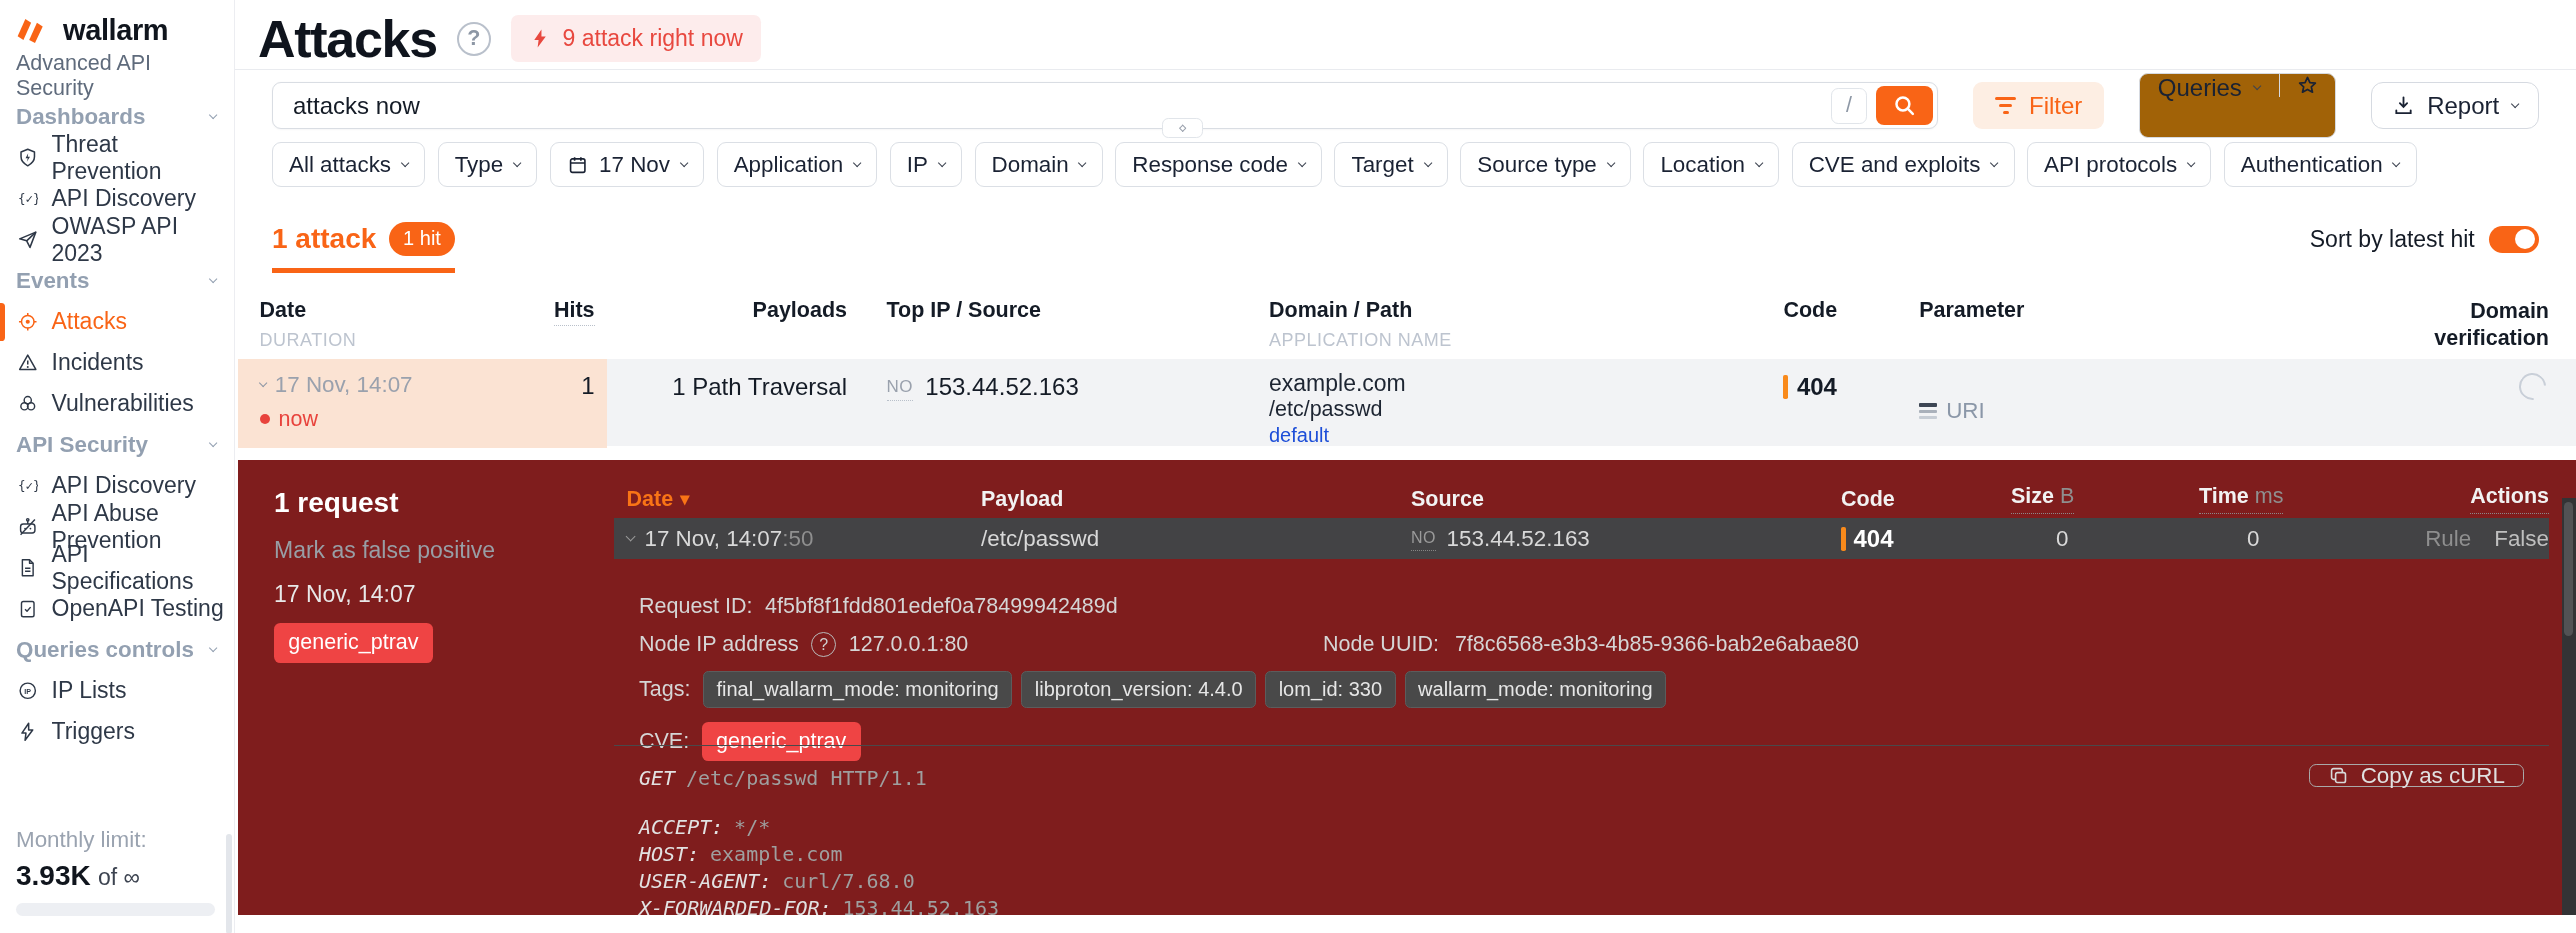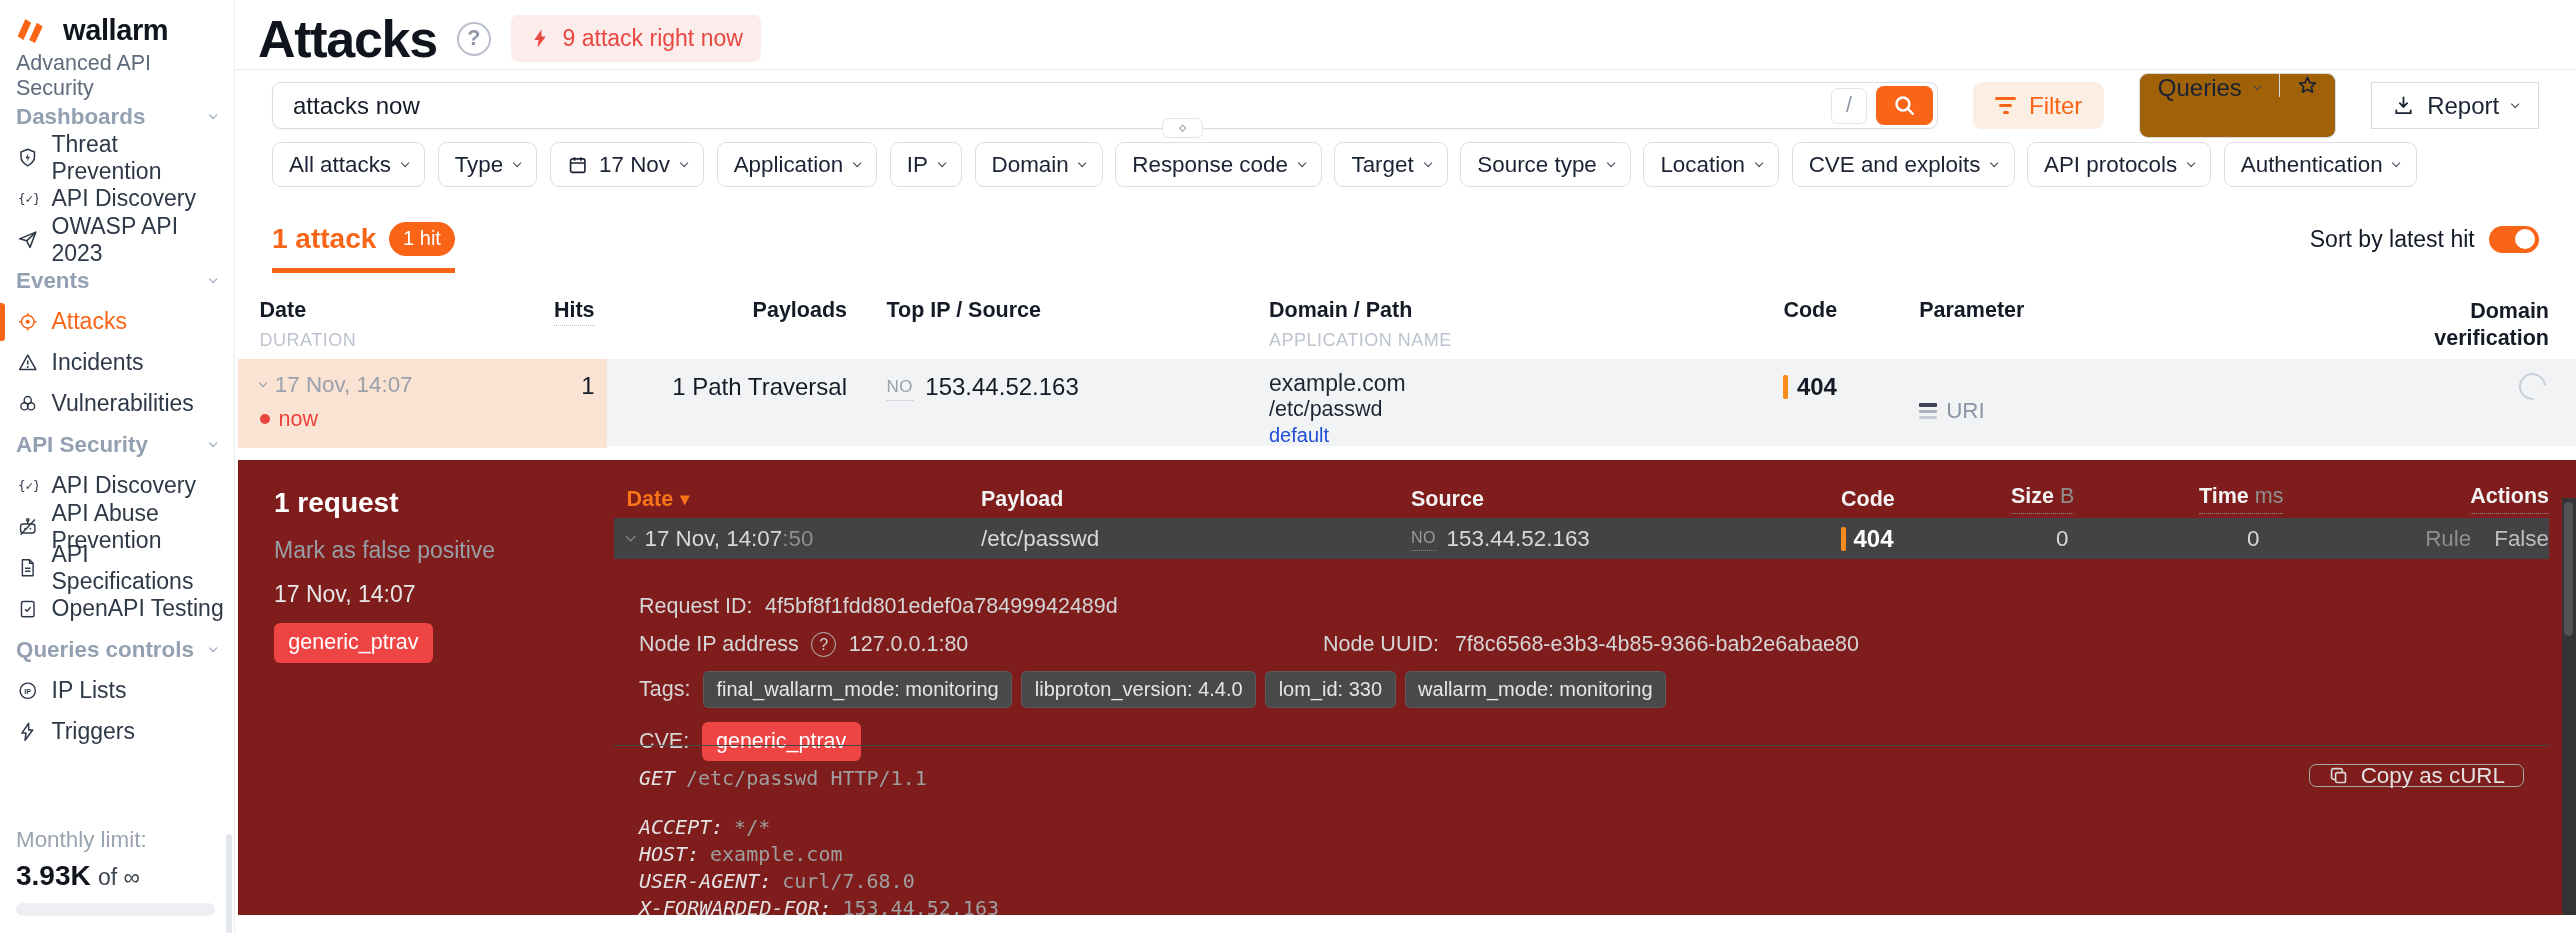--- a/index.html
+++ b/index.html
@@ -47,21 +47,21 @@
   .search-btn { width:57px; height:39px; background:#f96416; border:none; border-radius:8px; display:flex; align-items:center; justify-content:center; cursor:pointer; }
   .search-handle { position:absolute; left:1162px; top:118px; width:41px; height:20px; background:#fff; border:0.9px solid #e1e5ea; border-radius:6.3px; display:flex; flex-direction:column; align-items:center; justify-content:center; gap:0px; color:#9aa1ad; z-index:2; }
   .search-handle .chv { width:5.4px; height:5.4px; border-width:1.6px; margin:0; }
   .chv-up { transform:rotate(225deg); margin-bottom:-1.8px !important; }
   .filter-btn { height:47px; padding:0 21.5px; background:#fdeee3; color:#f96416; border:none; border-radius:9px; font-size:24px; display:flex; align-items:center; gap:12.5px; cursor:pointer; }
   .fbars { display:flex; flex-direction:column; gap:3.6px; align-items:center; }
   .fbars span { display:block; height:3.1px; border-radius:1.8px; background:#f96416; }
   .queries-group { height:65px; border:0.9px solid #d6dae1; border-radius:9px; display:flex; align-items:flex-start; background:#a16207; }
   .queries-main { display:flex; align-items:center; gap:12.5px; padding:0 18px; font-size:24px; color:#1a2233; cursor:pointer; }
   .star-part { width:56px; display:flex; align-items:center; justify-content:center; border-left:0.9px solid #d6dae1; cursor:pointer; color:#1a2233; }
-  .report-btn { height:47px; padding:0 20px; border:0.9px solid #d6dae1; border-radius:0; background:#fff; font-size:24px; color:#1a2233; display:flex; align-items:center; gap:12.5px; cursor:pointer; }
+  .report-btn { height:47px; padding:0 20px; border:0.9px solid #d6dae1; border-radius:12px; background:#fff; font-size:24px; color:#1a2233; display:flex; align-items:center; gap:12.5px; cursor:pointer; }
   .chv.dark { color:#3c4350; }
 
   
   .filterbar { position:absolute; left:272px; top:142px; display:flex; gap:12.5px; }
   .pill { height:45px; padding:0 16px; border:0.9px solid #dbdfe5; border-radius:9px; background:#fff; display:flex; align-items:center; gap:10.8px; font-size:22.4px; color:#1a2233; cursor:pointer; }
   .pill .icn { display:inline-flex; color:#1a2233; }
 
   
   .tabsrow { position:absolute; left:272px; right:37px; top:222px; display:flex; justify-content:space-between; align-items:flex-start; }
   .tab-attacks { display:inline-flex; align-items:center; gap:12.5px; padding-bottom:12.5px; border-bottom:5.4px solid #f96416; cursor:pointer; }

